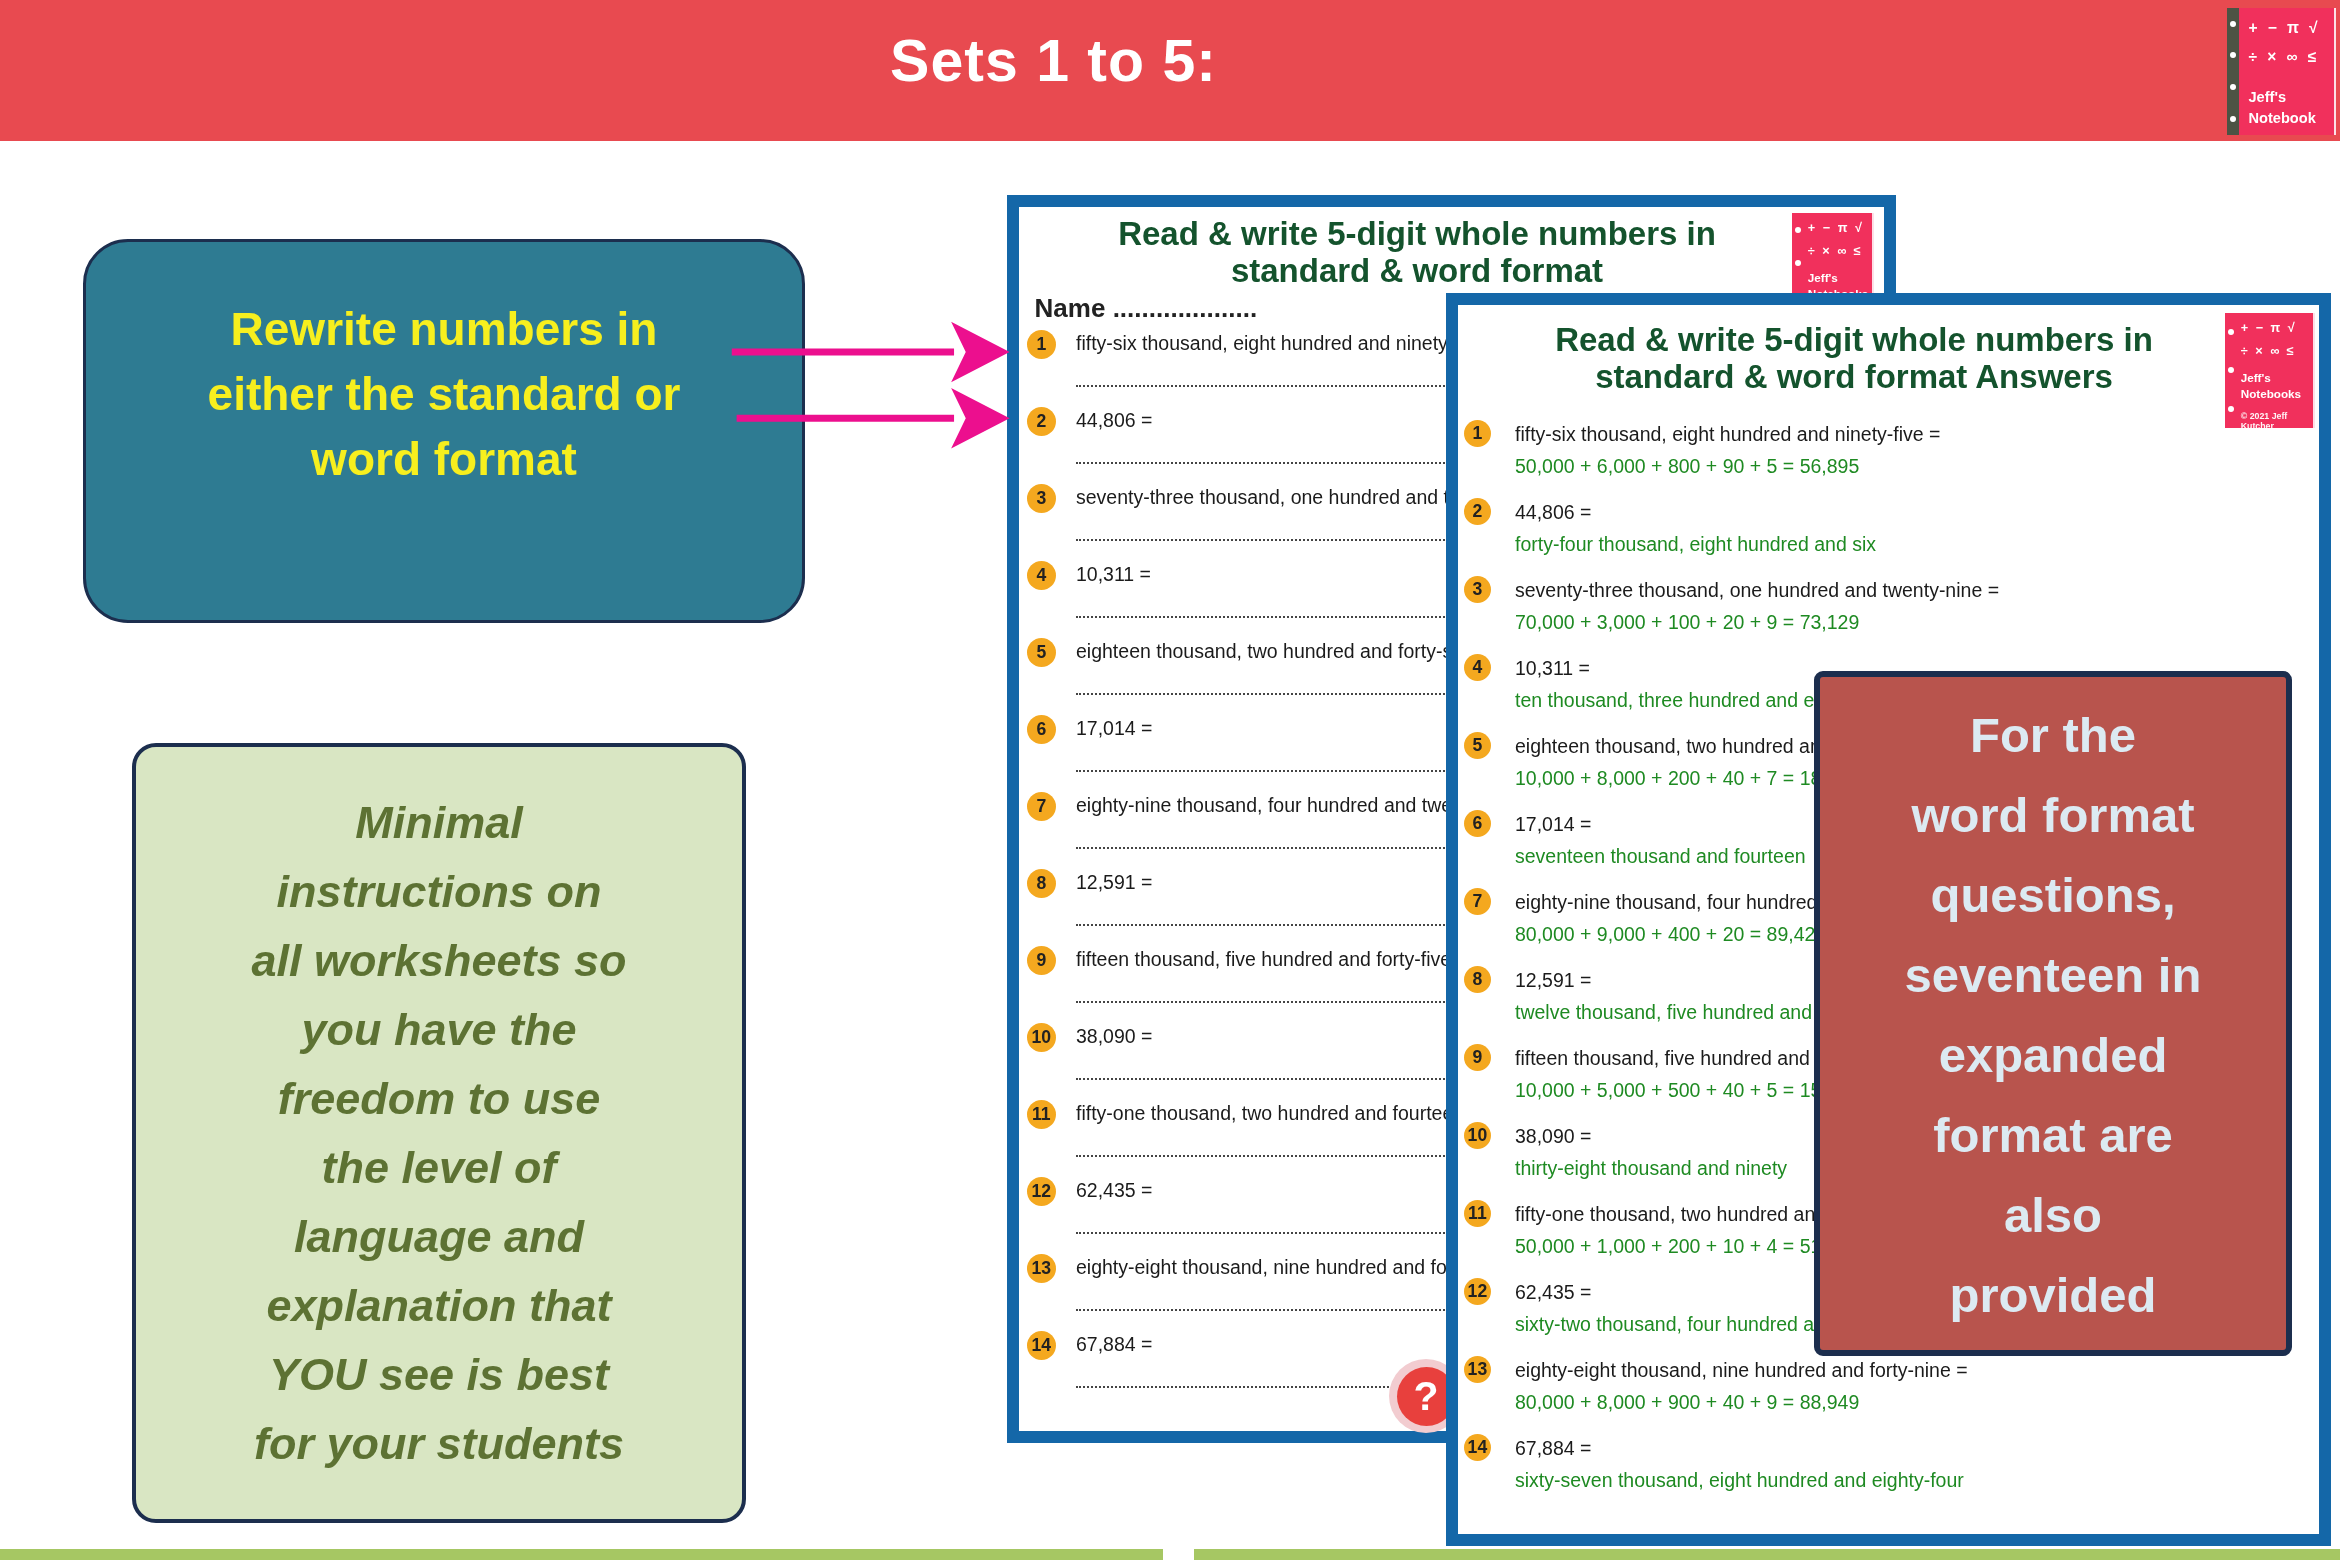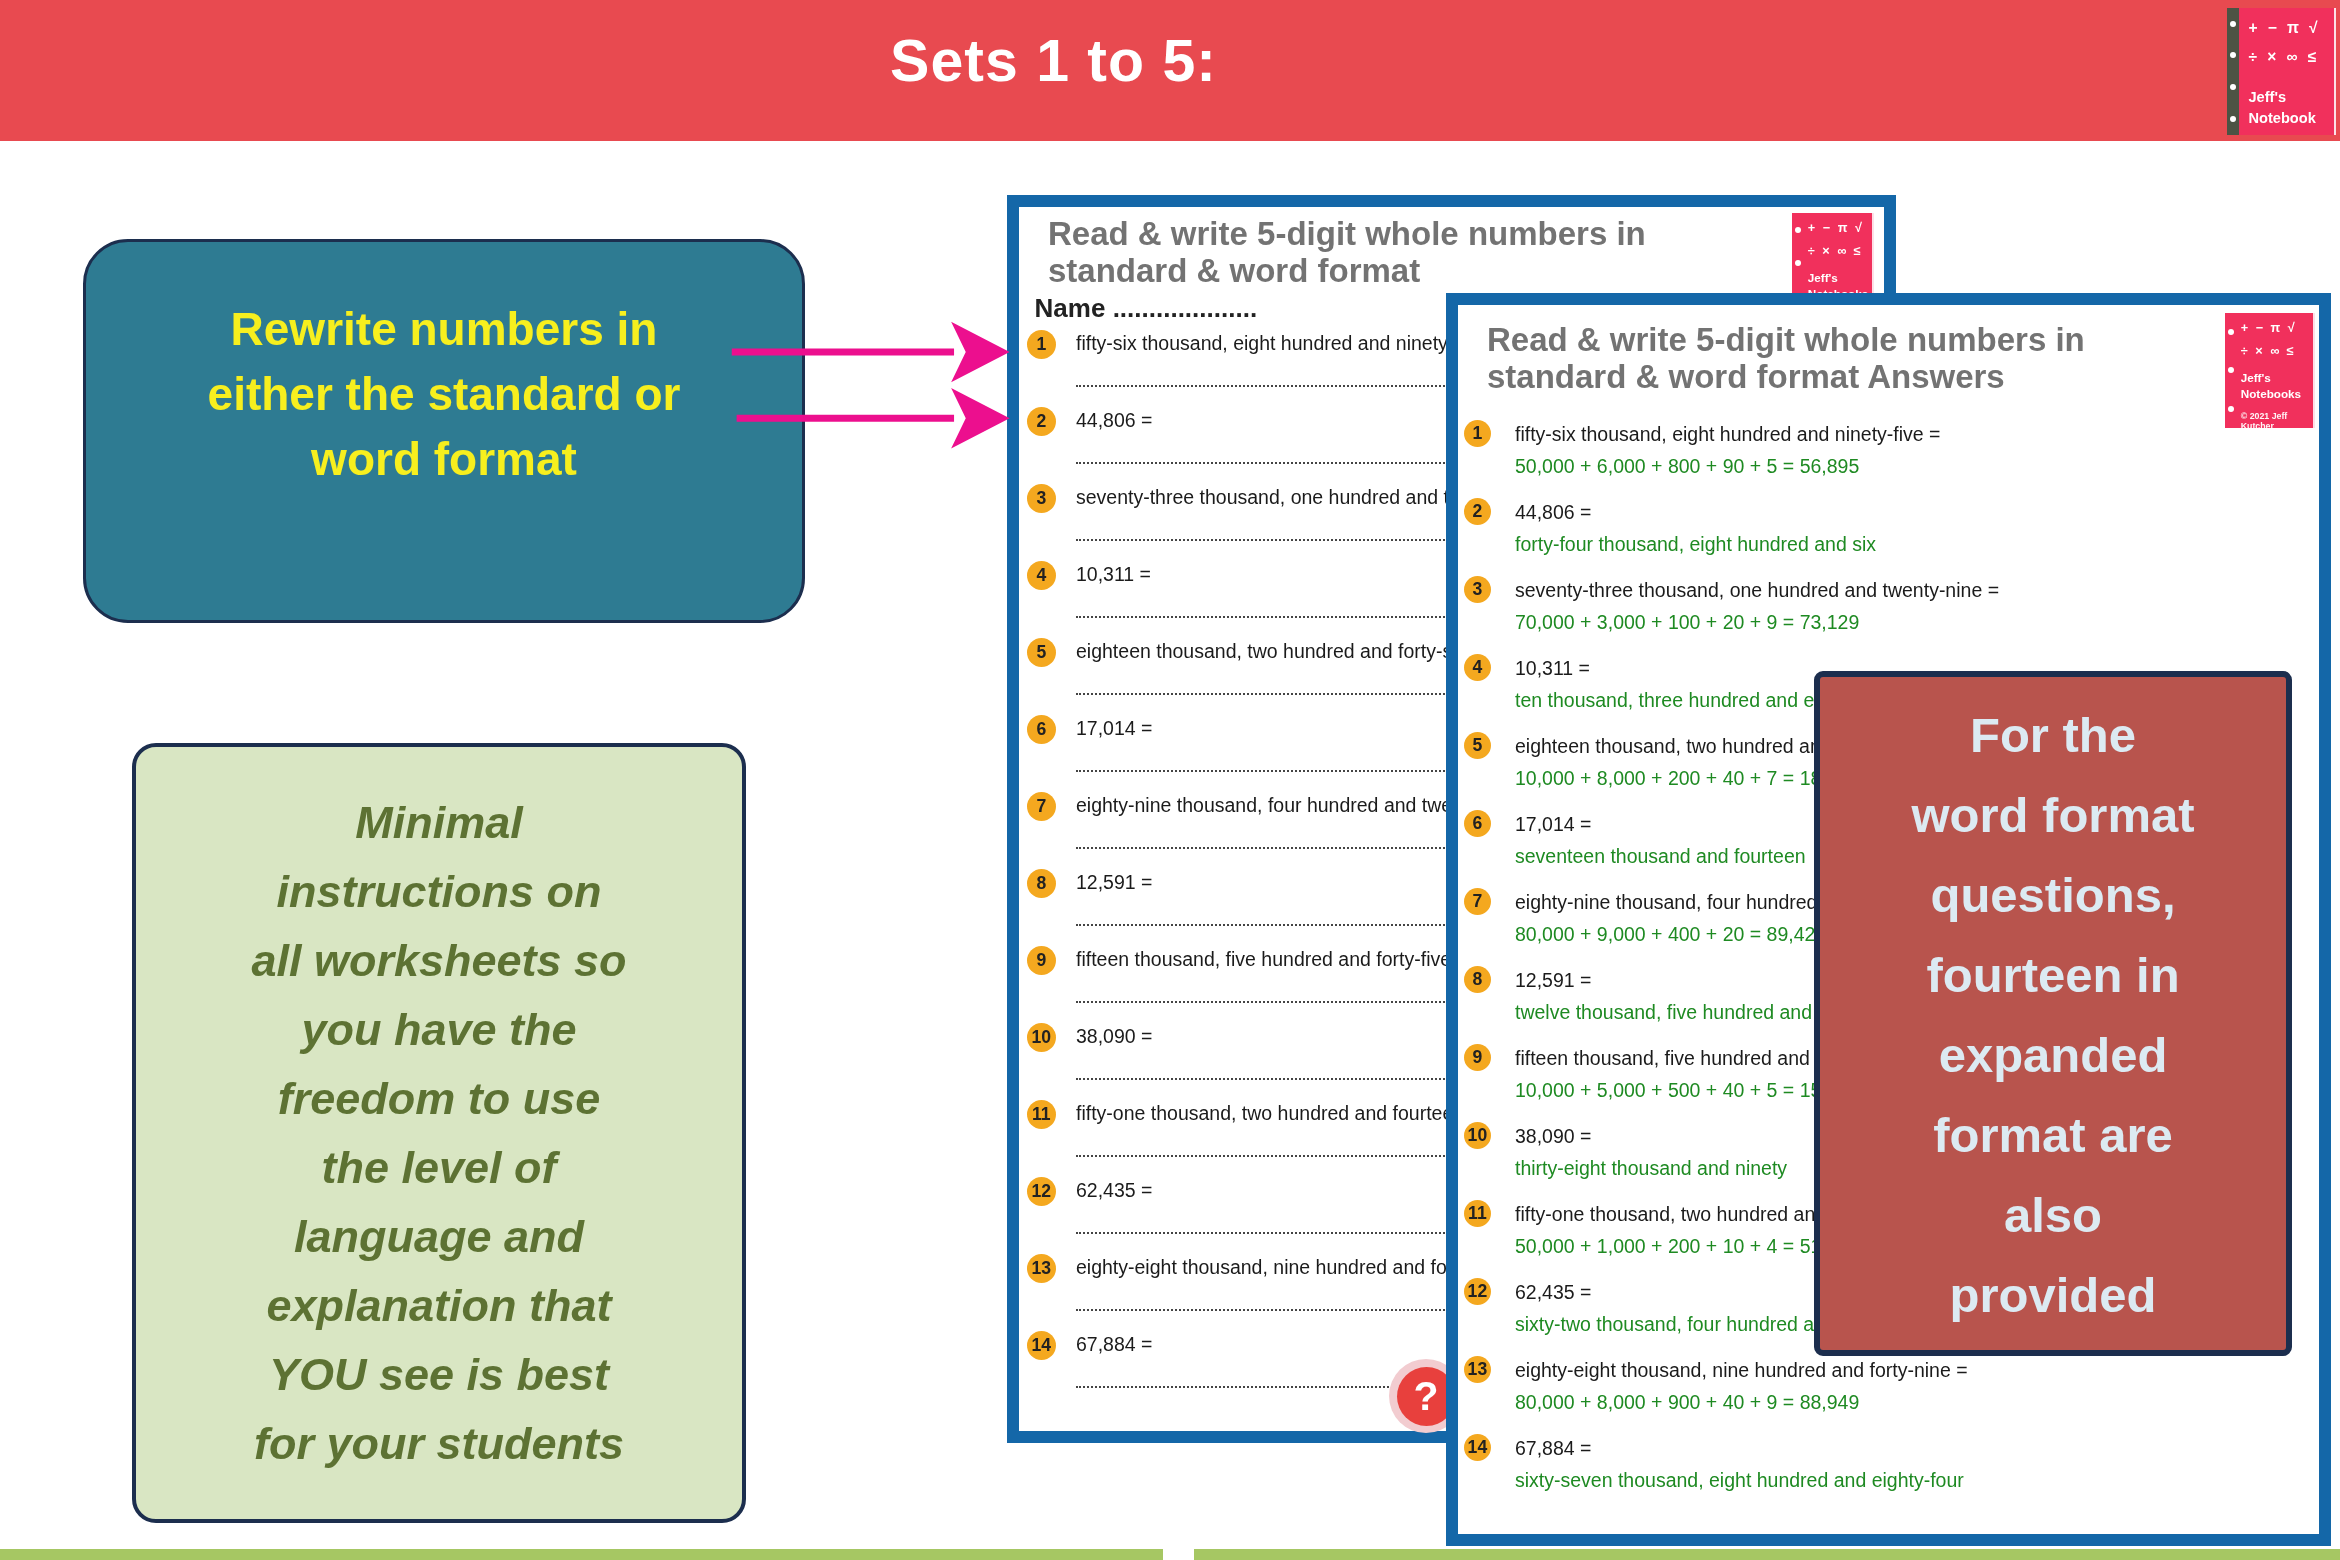--- a/index.html
+++ b/index.html
@@ -40,22 +40,22 @@
                    border:4.9px solid var(--navy-border);border-radius:24px;padding-top:41px;margin-top:16px;}
   .callout-minimal div{color:var(--minimal-text);font-size:45px;font-weight:bold;font-style:italic;line-height:69px;}
   .callout-solutions{left:1814px;top:671px;width:478px;height:685px;background:var(--solutions-fill);
                      border:6.8px solid var(--navy-border);border-radius:9px;padding-top:17.6px;z-index:4;}
   .callout-solutions div{color:var(--solutions-text);font-size:49px;font-weight:bold;line-height:80px;}
 
   
   .sheet{position:absolute;background:#fff;border:12.7px solid var(--sheet-border);box-sizing:border-box;}
   .sheet-questions{left:1007px;top:195px;width:889px;height:1248px;z-index:1;}
   .sheet-answers{left:1446px;top:293px;width:885px;height:1253px;z-index:3;}
-  .sheet-title{margin:7.8px 98px 0 29px;text-align:left;font-size:33px;font-weight:bold;
-               color:#737373;line-height:37px;}
+  .sheet-title{margin:7.8px 98px 0 29px;text-align:center;font-size:33px;font-weight:bold;
+               color:#14532d;line-height:37px;}
   .sheet-answers .sheet-title{margin-top:15.6px;}
   .name-line{margin:3.9px 0 0 15.6px;font-size:26px;font-weight:bold;color:#222;}
 
   .q-list{position:relative;margin-top:3.9px;}
   .q-item{position:relative;height:77px;}
   .a-list{position:relative;margin-top:23.4px;}
   .a-item{position:relative;height:78px;}
   .num-circle{position:absolute;left:7.8px;top:2px;width:29px;height:29px;border-radius:50%;
               background:var(--circle-orange);display:flex;align-items:center;justify-content:center;
               font-size:17.6px;font-weight:600;color:#222;}
@@ -376,21 +376,21 @@
     <span class="q-text">67,884 =</span>
     <span class="ans-text">sixty-seven thousand, eight hundred and eighty-four</span>
   </div>
 </div>
   </div>
 
   <div class="callout callout-solutions">
     <div>For the</div>
     <div>word format</div>
     <div>questions,</div>
-    <div>fourteen in</div>
+    <div>seventeen in</div>
     <div>expanded</div>
     <div>format are</div>
     <div>also</div>
     <div>provided</div>
   </div>
 
   <svg class="arrows" viewBox="0 0 2400 1600">
     <g>
       <line x1="750" y1="361" x2="978" y2="361" stroke="#ec0f8e" stroke-width="7"></line>
       <polygon points="975,330 1035,361 975,392 990,361" fill="#ec0f8e"></polygon>

